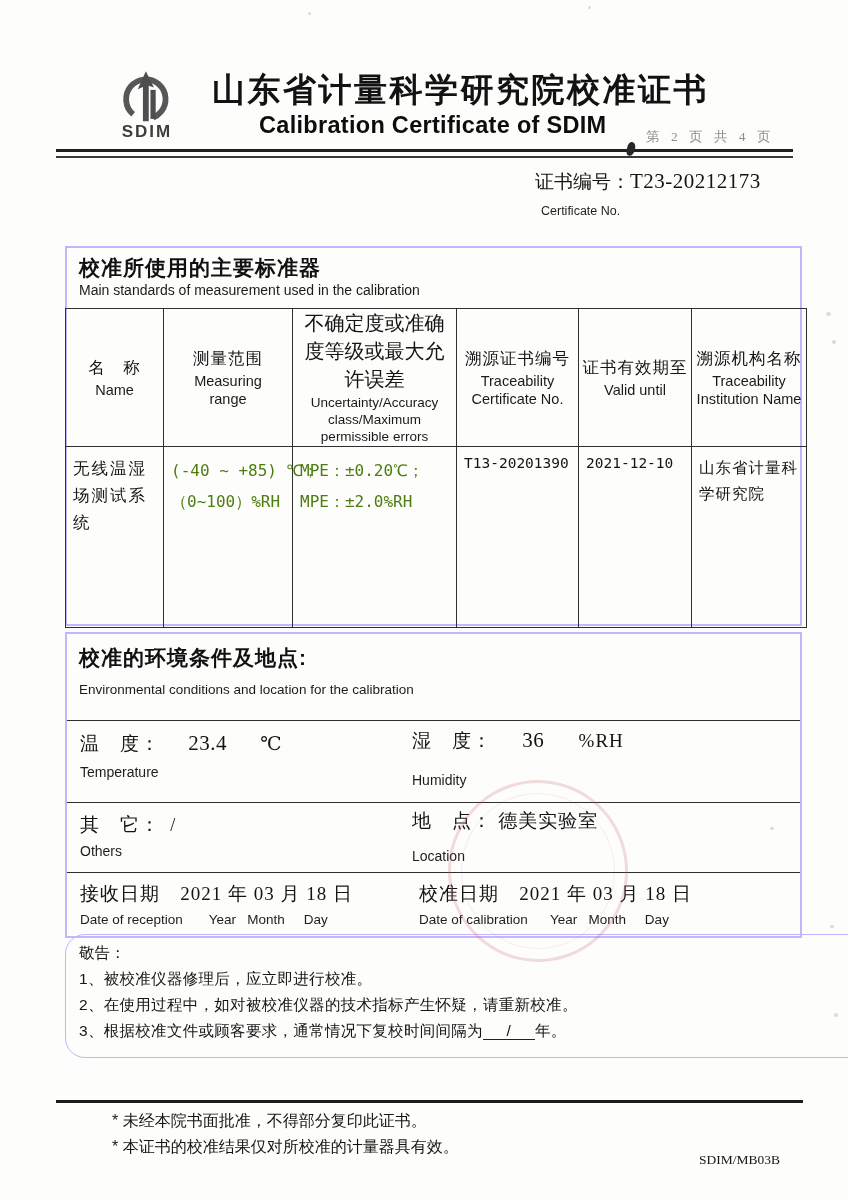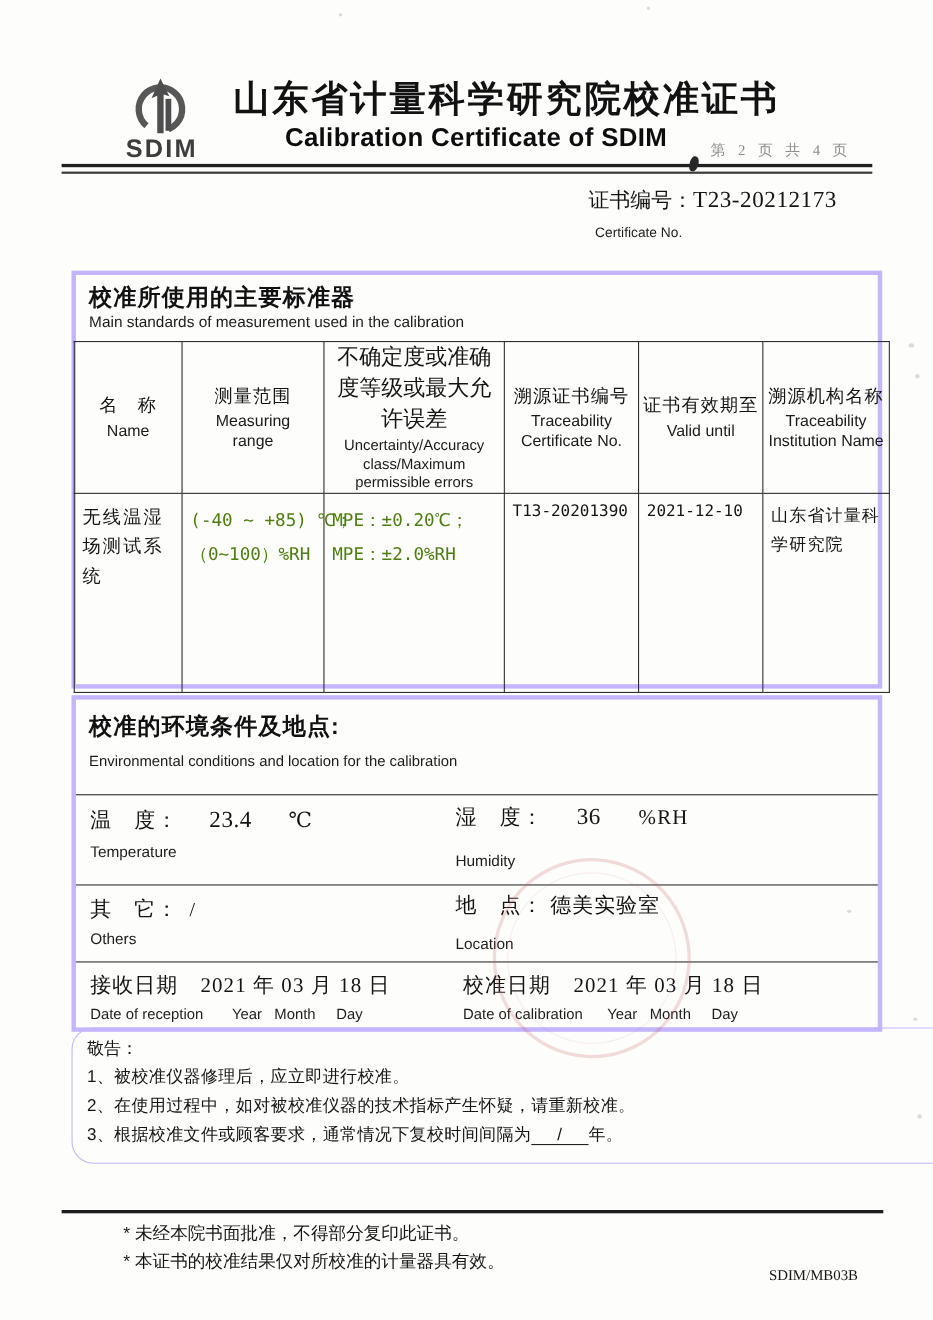--- a/index.html
+++ b/index.html
@@ -8,37 +8,37 @@
     position:relative; width:848px; height:1200px; margin:0 auto;
     background:#fdfdfc; overflow:hidden;
     font-family:"Liberation Sans","DejaVu Sans",sans-serif;
     color:#1c1c1c;
   }
   .abs { position:absolute; }
 
   
   .logo { left:112px; top:70px; width:70px; text-align:center; }
   .logo svg { display:block; margin:0 auto; }
-  .logo-text { font-size:23px; font-weight:800; letter-spacing:2px; color:#3d3d3d; margin-top:-4px; }
+  .logo-text { font-size:17px; font-weight:800; letter-spacing:2px; color:#3d3d3d; margin-top:-4px; }
   .title-cn { left:212px; top:68px; font-size:33px; font-weight:700; letter-spacing:2.5px; color:#121212;
               font-family:"Liberation Serif","DejaVu Serif",serif; }
   .title-en { left:259px; top:112px; font-size:23.5px; font-weight:800; letter-spacing:.3px; color:#0d0d0d; }
   .page-info { left:646px; top:128px; font-size:13.5px; color:#8e8e8e; letter-spacing:4px;
                font-family:"Liberation Serif","DejaVu Serif",serif; }
   .rule { left:56px; top:149px; width:737px; height:9px; }
   .rule .l1 { position:absolute; top:0; left:0; right:0; height:3px; background:#202020; }
   .rule .l2 { position:absolute; bottom:0; left:0; right:0; height:2px; background:#3a3a3a; }
   .pen-mark { left:627px; top:142px; width:8px; height:14px; background:#272727;
               border-radius:50% 50% 60% 40%; transform:rotate(12deg); }
   .cert-line { left:535px; top:169px; font-size:19px; color:#141414; white-space:nowrap; }
   .cert-line .val { font-family:"Liberation Serif","DejaVu Serif",serif; font-size:21px; letter-spacing:.5px; }
   .cert-en { left:541px; top:204px; font-size:12.5px; color:#1f1f1f; }
 
   
-  .box { position:absolute; border:4px solid #c4b5fd; }
+  .box { position:absolute; border:2px solid #c4b5fd; }
   .sec-title-cn { position:absolute; left:12px; font-size:21px; font-weight:700; letter-spacing:1px; color:#111; }
   .sec-title-en { position:absolute; left:12px; font-size:14px; color:#1b1b1b; }
 
   
   .standards { left:65px; top:246px; width:737px; height:380px; }
   table.std { position:absolute; left:-2px; top:60px; width:calc(100% + 4px); height:320px;
               border-collapse:collapse; table-layout:fixed; }
   table.std th, table.std td { border:1.5px solid #2f2f2f; }
   table.std thead tr { height:92px; }
   th .cn { display:block; font-size:16.5px; font-weight:400; letter-spacing:1px; color:#141414; line-height:1.4; }

